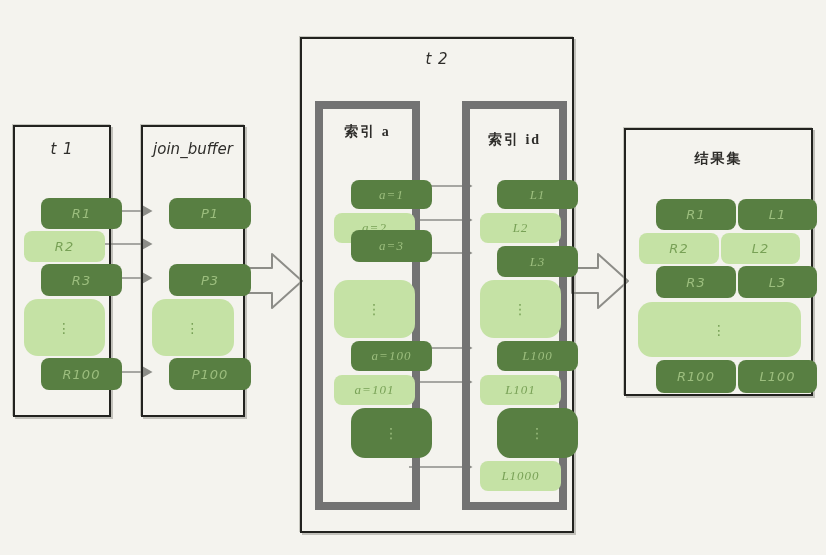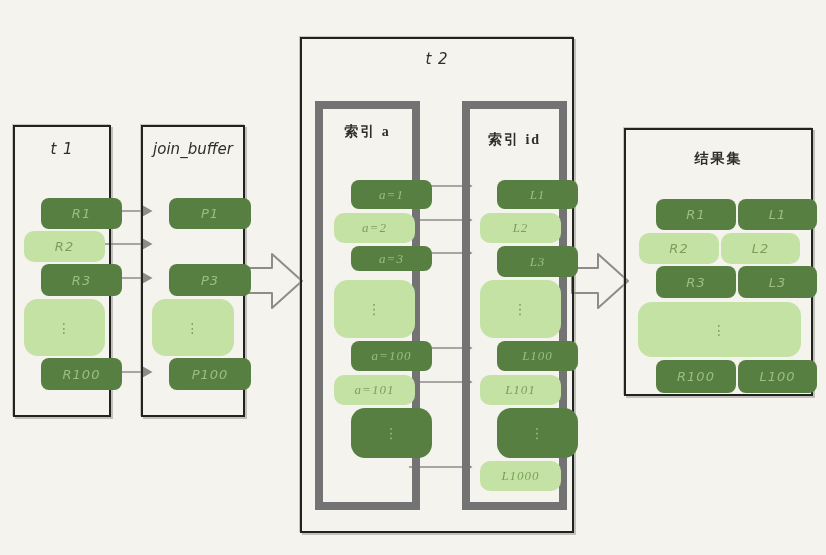--- a/index.html
+++ b/index.html
@@ -24,21 +24,21 @@
     position:absolute; left:0; right:0; text-align:center;
     font-size:15px; font-style:italic; color:#2e2d2a; letter-spacing:1px;
     white-space:nowrap;
   }
   .cjk { font-style:normal; font-weight:bold; font-size:14px; letter-spacing:2px; }
   .row, .cell, .res-dots {
     position:absolute; display:flex; align-items:center; justify-content:center;
     border-radius:8px; font-size:13px; font-style:italic; letter-spacing:1px;
   }
   .dark  { background:#587f42; color:#9cbe7e;margin-left:17px; }
-  .light { background:#c5e2a5; color:#78a156;border-radius:10px; }
+  .light { background:#c5e2a5; color:#78a156; }
   .tall  { border-radius:14px; font-style:normal; font-size:14px; }
   #t1 .row { left:9px;  width:81px; }
   #jb .row { left:9px;  width:82px; }
   #ia .row { left:11px; width:81px; }
   #iid .row{ left:10px; width:81px; }
   .pair { position:absolute; left:0; width:100%; }
   .pair .cell { height:100%; }
   .cell.c-left  { left:13px; width:80px; }
   .cell.c-right { left:95px; width:79px; }
   .res-dots { left:12px; width:163px; }
@@ -95,21 +95,21 @@
   </div>
 
   <div class="panel" style="left:300px;top:37px;width:274px;height:496px">
     <div class="box-title" style="top:11px">t 2</div>
   </div>
 
   <div class="inner-panel" id="ia" style="left:315px;top:101px;width:105px;height:409px">
     <div class="box-title cjk" style="top:14px">索引 a</div>
     <div class="row dark" style="top:71px;height:29px">a=1</div>
     <div class="row light" style="top:104px;height:30px">a=2</div>
-    <div class="row dark" style="top:137px;height:25px">a=3</div>
+    <div class="row dark" style="top:121px;height:32px">a=3</div>
     <div class="row light tall" style="top:171px;height:58px">⋮</div>
     <div class="row dark" style="top:232px;height:30px">a=100</div>
     <div class="row light" style="top:266px;height:30px">a=101</div>
     <div class="row dark tall" style="top:299px;height:50px">⋮</div>
   </div>
 
   <div class="inner-panel" id="iid" style="left:462px;top:101px;width:105px;height:409px">
     <div class="box-title cjk" style="top:22px">索引 id</div>
     <div class="row dark" style="top:71px;height:29px">L1</div>
     <div class="row light" style="top:104px;height:30px">L2</div>

